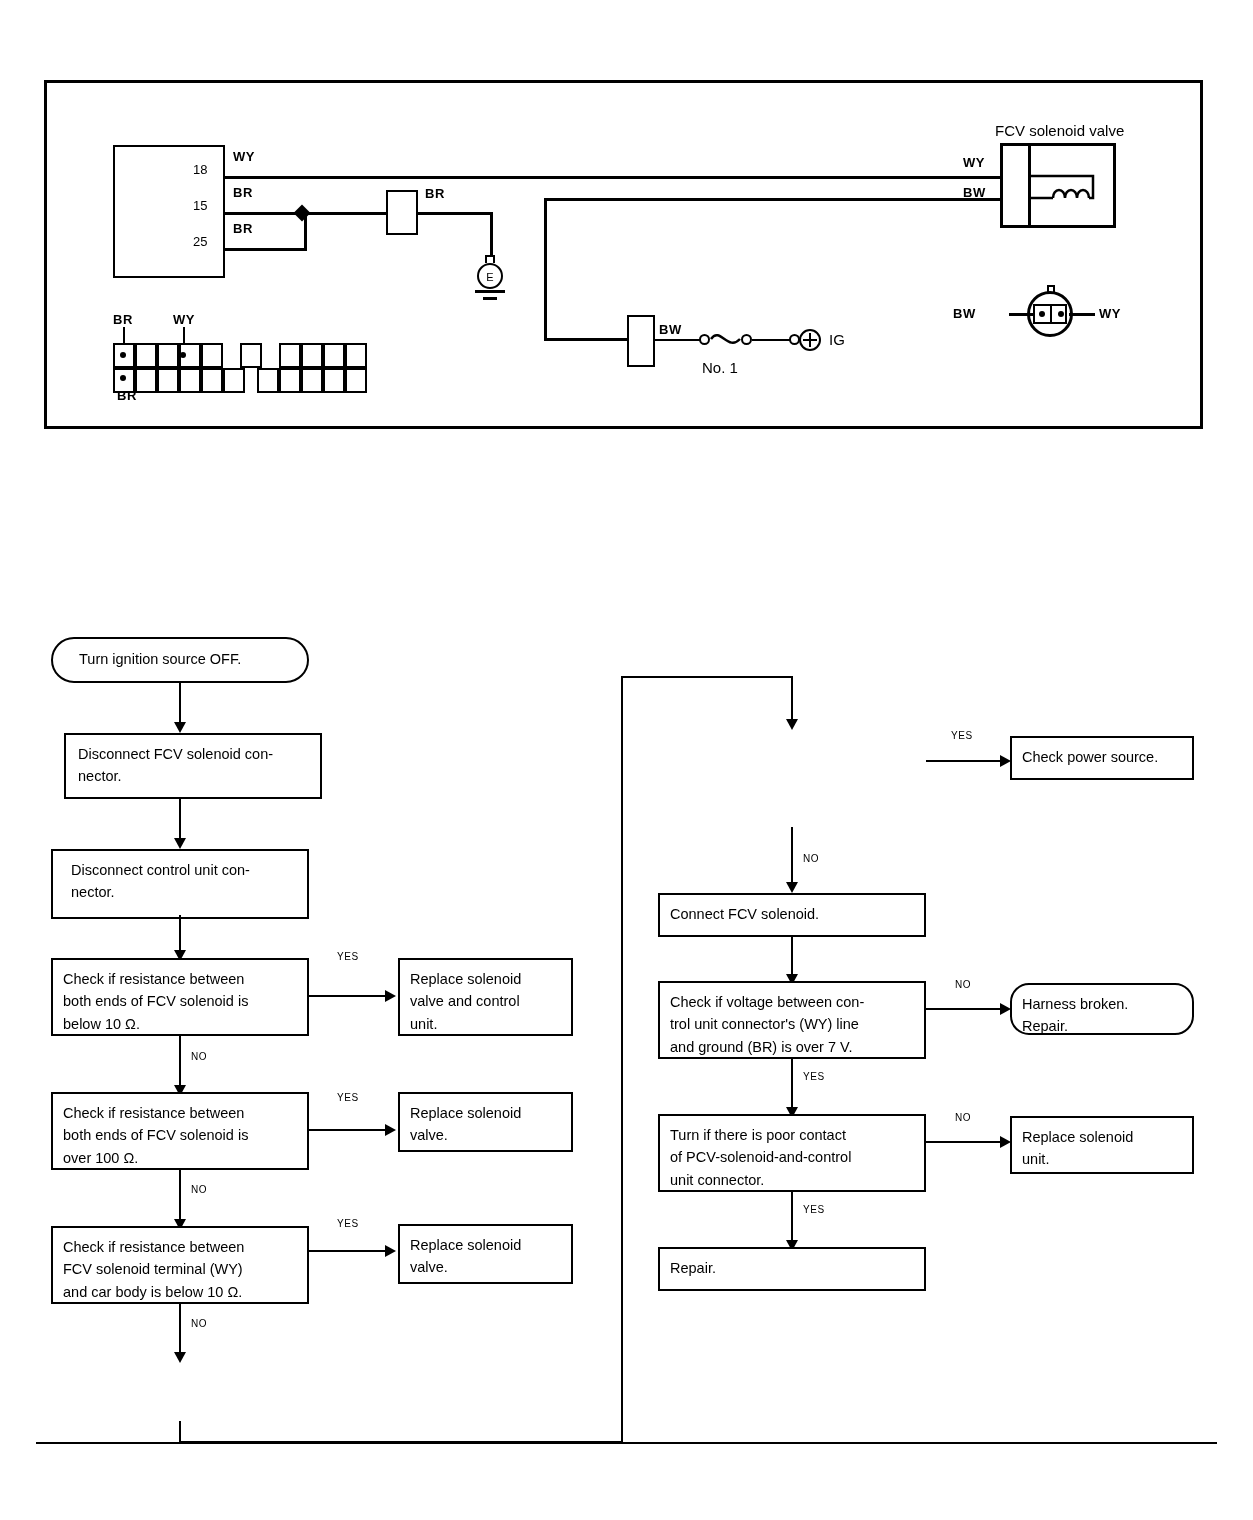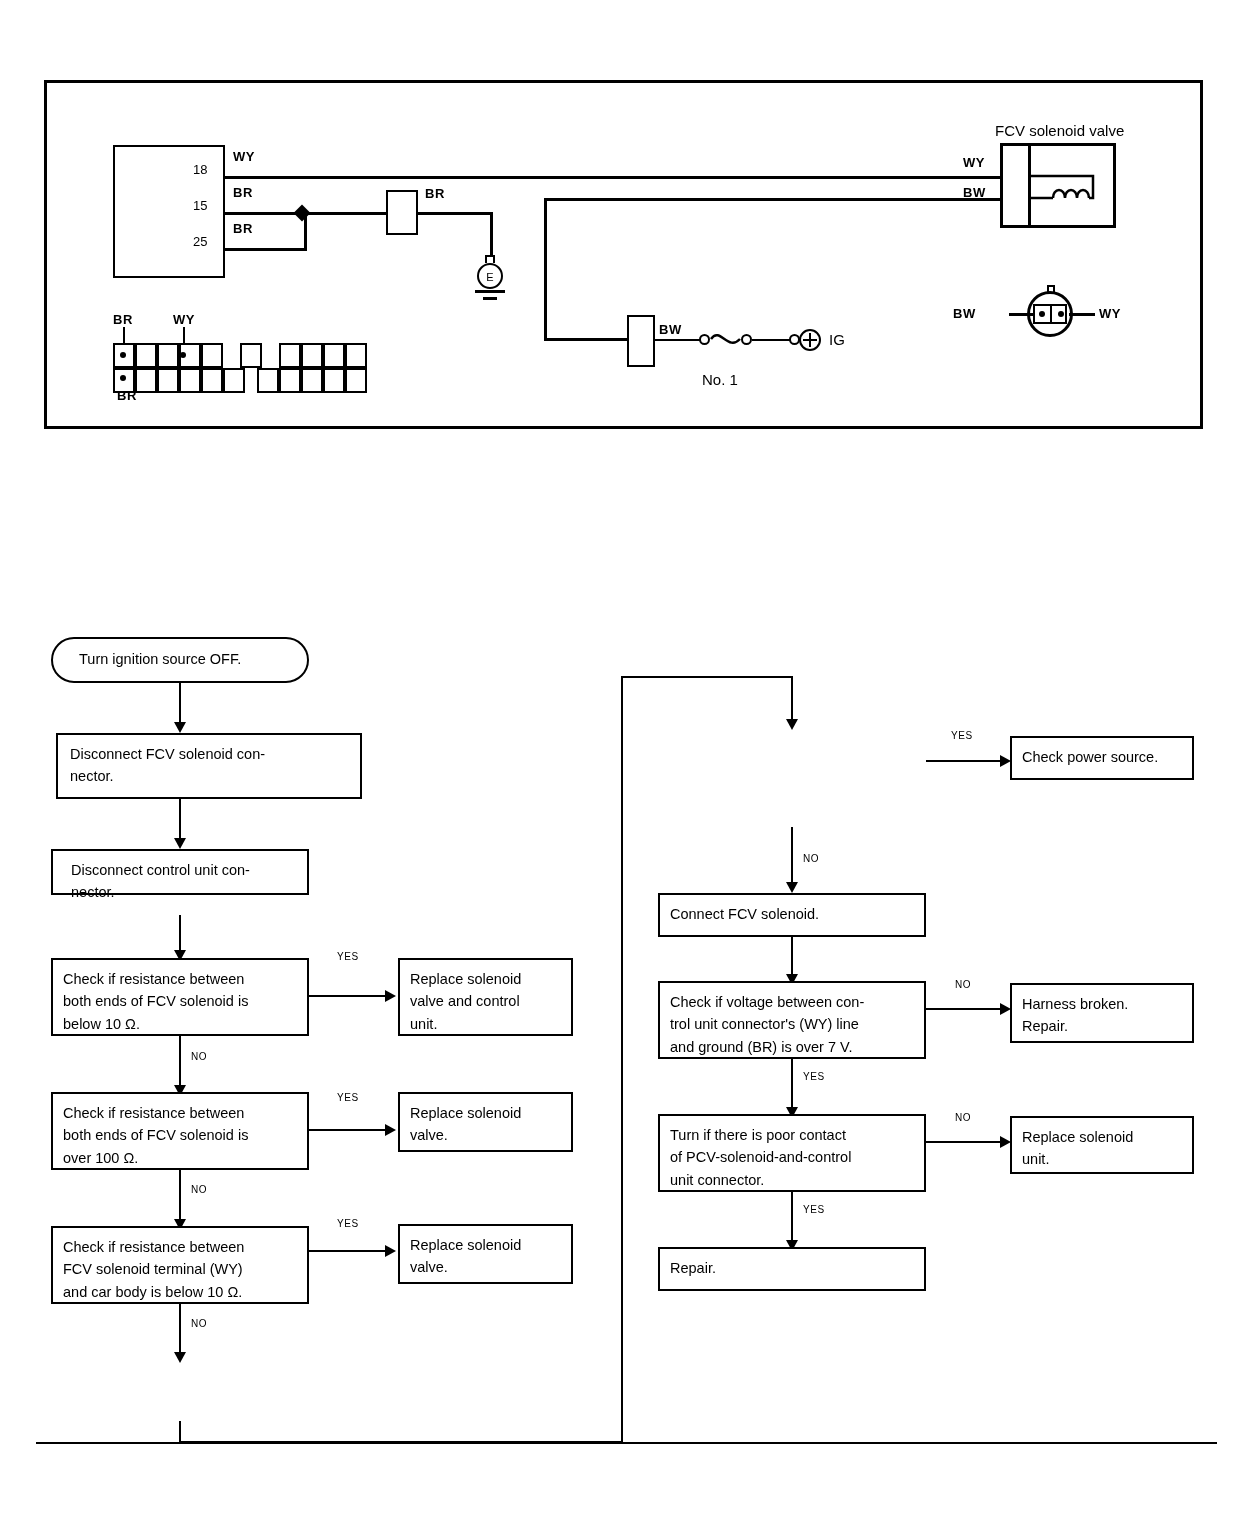--- a/index.html
+++ b/index.html
@@ -257,21 +257,21 @@
     <div class="abs jbox" style="left:580px; top:232px; width:28px; height:52px;"></div>
     <div class="abs wlabel" style="left:612px; top:240px;">BW</div>
     <div class="abs wire-h" style="left:607px; top:256px; width:47px;"></div>
 
     <div class="abs fuse-eye" style="left:652px; top:251px;"></div>
     <svg class="abs" style="left:663px; top:243px;" width="42" height="26">
       <path d="M1 13 C10 0, 18 26, 30 13" stroke="#000" stroke-width="2.5" fill="none"></path>
     </svg>
     <div class="abs fuse-eye" style="left:694px; top:251px;"></div>
     <div class="abs wire-h" style="left:705px; top:256px; width:40px;"></div>
-    <div class="abs diagram-title" style="left:655px; top:277px;margin-top:12px;">No. 1</div>
+    <div class="abs diagram-title" style="left:655px; top:277px;">No. 1</div>
 
     <div class="abs fuse-eye" style="left:742px; top:251px;"></div>
     <div class="abs ig-circle" style="left:752px; top:246px;"></div>
     <div class="abs ig-plus-h" style="left:756px; top:256px;"></div>
     <div class="abs ig-plus-v" style="left:762px; top:250px;"></div>
     <div class="abs diagram-title" style="left:782px; top:249px;">IG</div>
 
     <div class="abs diagram-title" style="left:948px; top:40px;text-align:right;">FCV solenoid valve</div>
 
     <div class="abs wlabel" style="left:916px; top:73px;">WY</div>
@@ -295,26 +295,26 @@
     <div class="abs wire-h3" style="left:962px; top:230px; width:26px;"></div>
     <div class="abs wire-h3" style="left:1022px; top:230px; width:26px;"></div>
     <div class="abs wlabel" style="left:906px; top:224px;">BW</div>
     <div class="abs wlabel" style="left:1052px; top:224px;">WY</div>
   </div>
 
   <div class="abs fc-term" style="left:51px; top:637px; width:258px; height:46px;">Turn ignition source OFF.</div>
   <div class="abs fc-line-v" style="left:179px; top:683px; height:45px;"></div>
   <div class="abs arrow-down" style="left:174px; top:722px;"></div>
 
-  <div class="abs fc-box" style="left:56px; top:733px; width:306px; height:66px; white-space:pre-line;padding-left:12px;">Disconnect FCV solenoid con-
+  <div class="abs fc-box" style="left:64px; top:733px; width:258px; height:66px; white-space:pre-line;padding-left:12px;">Disconnect FCV solenoid con-
 nector.</div>
   <div class="abs fc-line-v" style="left:179px; top:799px; height:46px;"></div>
   <div class="abs arrow-down" style="left:174px; top:838px;"></div>
 
-  <div class="abs fc-box" style="left:51px; top:849px; width:258px; height:46px; white-space:pre-line;padding-left:18px;">Disconnect control unit con-
+  <div class="abs fc-box" style="left:51px; top:849px; width:258px; height:70px; white-space:pre-line;padding-left:18px;">Disconnect control unit con-
 nector.</div>
   <div class="abs fc-line-v" style="left:179px; top:915px; height:42px;"></div>
   <div class="abs arrow-down" style="left:174px; top:950px;"></div>
 
   <div class="abs fc-box" style="left:51px; top:958px; width:258px; height:78px; white-space:pre-line;">Check if resistance between
 both ends of FCV solenoid is
 below 10 Ω.</div>
   <div class="abs fc-line-h" style="left:309px; top:995px; width:82px;"></div>
   <div class="abs arrow-right" style="left:385px; top:990px;"></div>
   <div class="abs yn" style="left:337px; top:952px;">YES</div>
@@ -373,21 +373,21 @@
 
   <div class="abs fc-line-v" style="left:791px; top:937px; height:44px;"></div>
   <div class="abs arrow-down" style="left:786px; top:974px;"></div>
 
   <div class="abs fc-box" style="left:658px; top:981px; width:268px; height:78px; white-space:pre-line;">Check if voltage between con-
 trol unit connector's (WY) line
 and ground (BR) is over 7 V.</div>
   <div class="abs fc-line-h" style="left:926px; top:1008px; width:80px;"></div>
   <div class="abs arrow-right" style="left:1000px; top:1003px;"></div>
   <div class="abs yn" style="left:955px; top:980px;">NO</div>
-  <div class="abs fc-box" style="left:1010px; top:983px; width:184px; height:60px; white-space:pre-line;">Harness broken.
+  <div class="abs fc-box" style="left:1010px; top:983px; width:184px; height:52px; white-space:pre-line;border-radius:19px;">Harness broken.
 Repair.</div>
 
   <div class="abs fc-line-v" style="left:791px; top:1059px; height:55px;"></div>
   <div class="abs arrow-down" style="left:786px; top:1107px;"></div>
   <div class="abs yn" style="left:803px; top:1072px;">YES</div>
 
   <div class="abs fc-box" style="left:658px; top:1114px; width:268px; height:78px; white-space:pre-line;">Turn if there is poor contact
 of PCV-solenoid-and-control
 unit connector.</div>
   <div class="abs fc-line-h" style="left:926px; top:1141px; width:80px;"></div>

